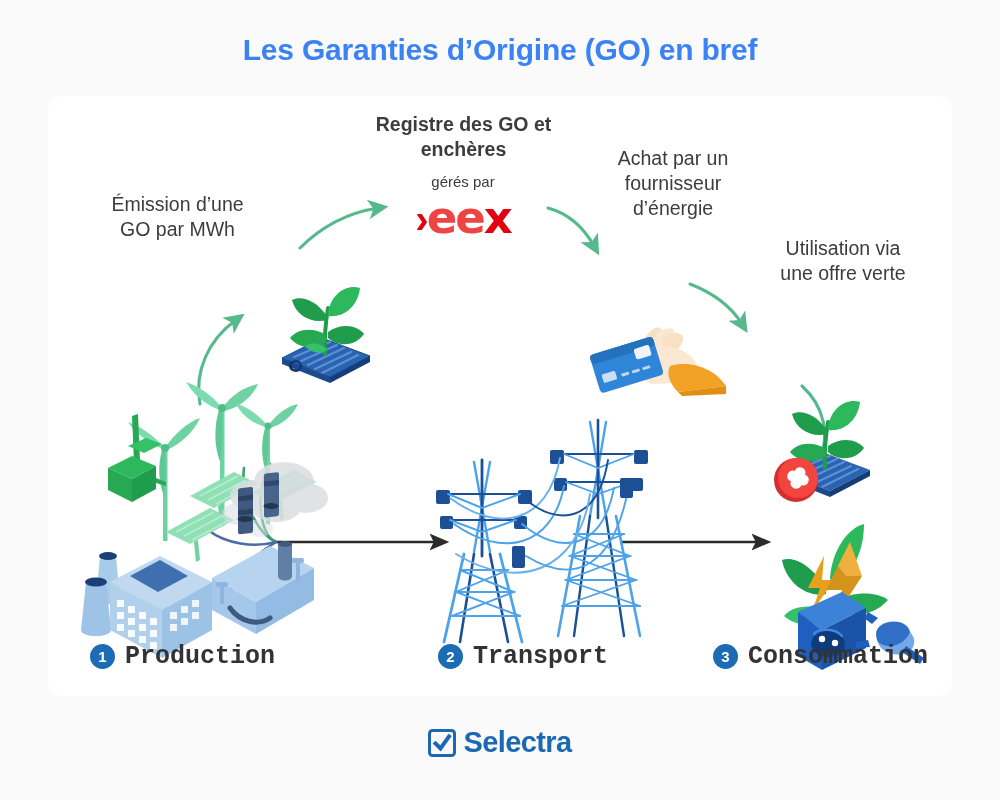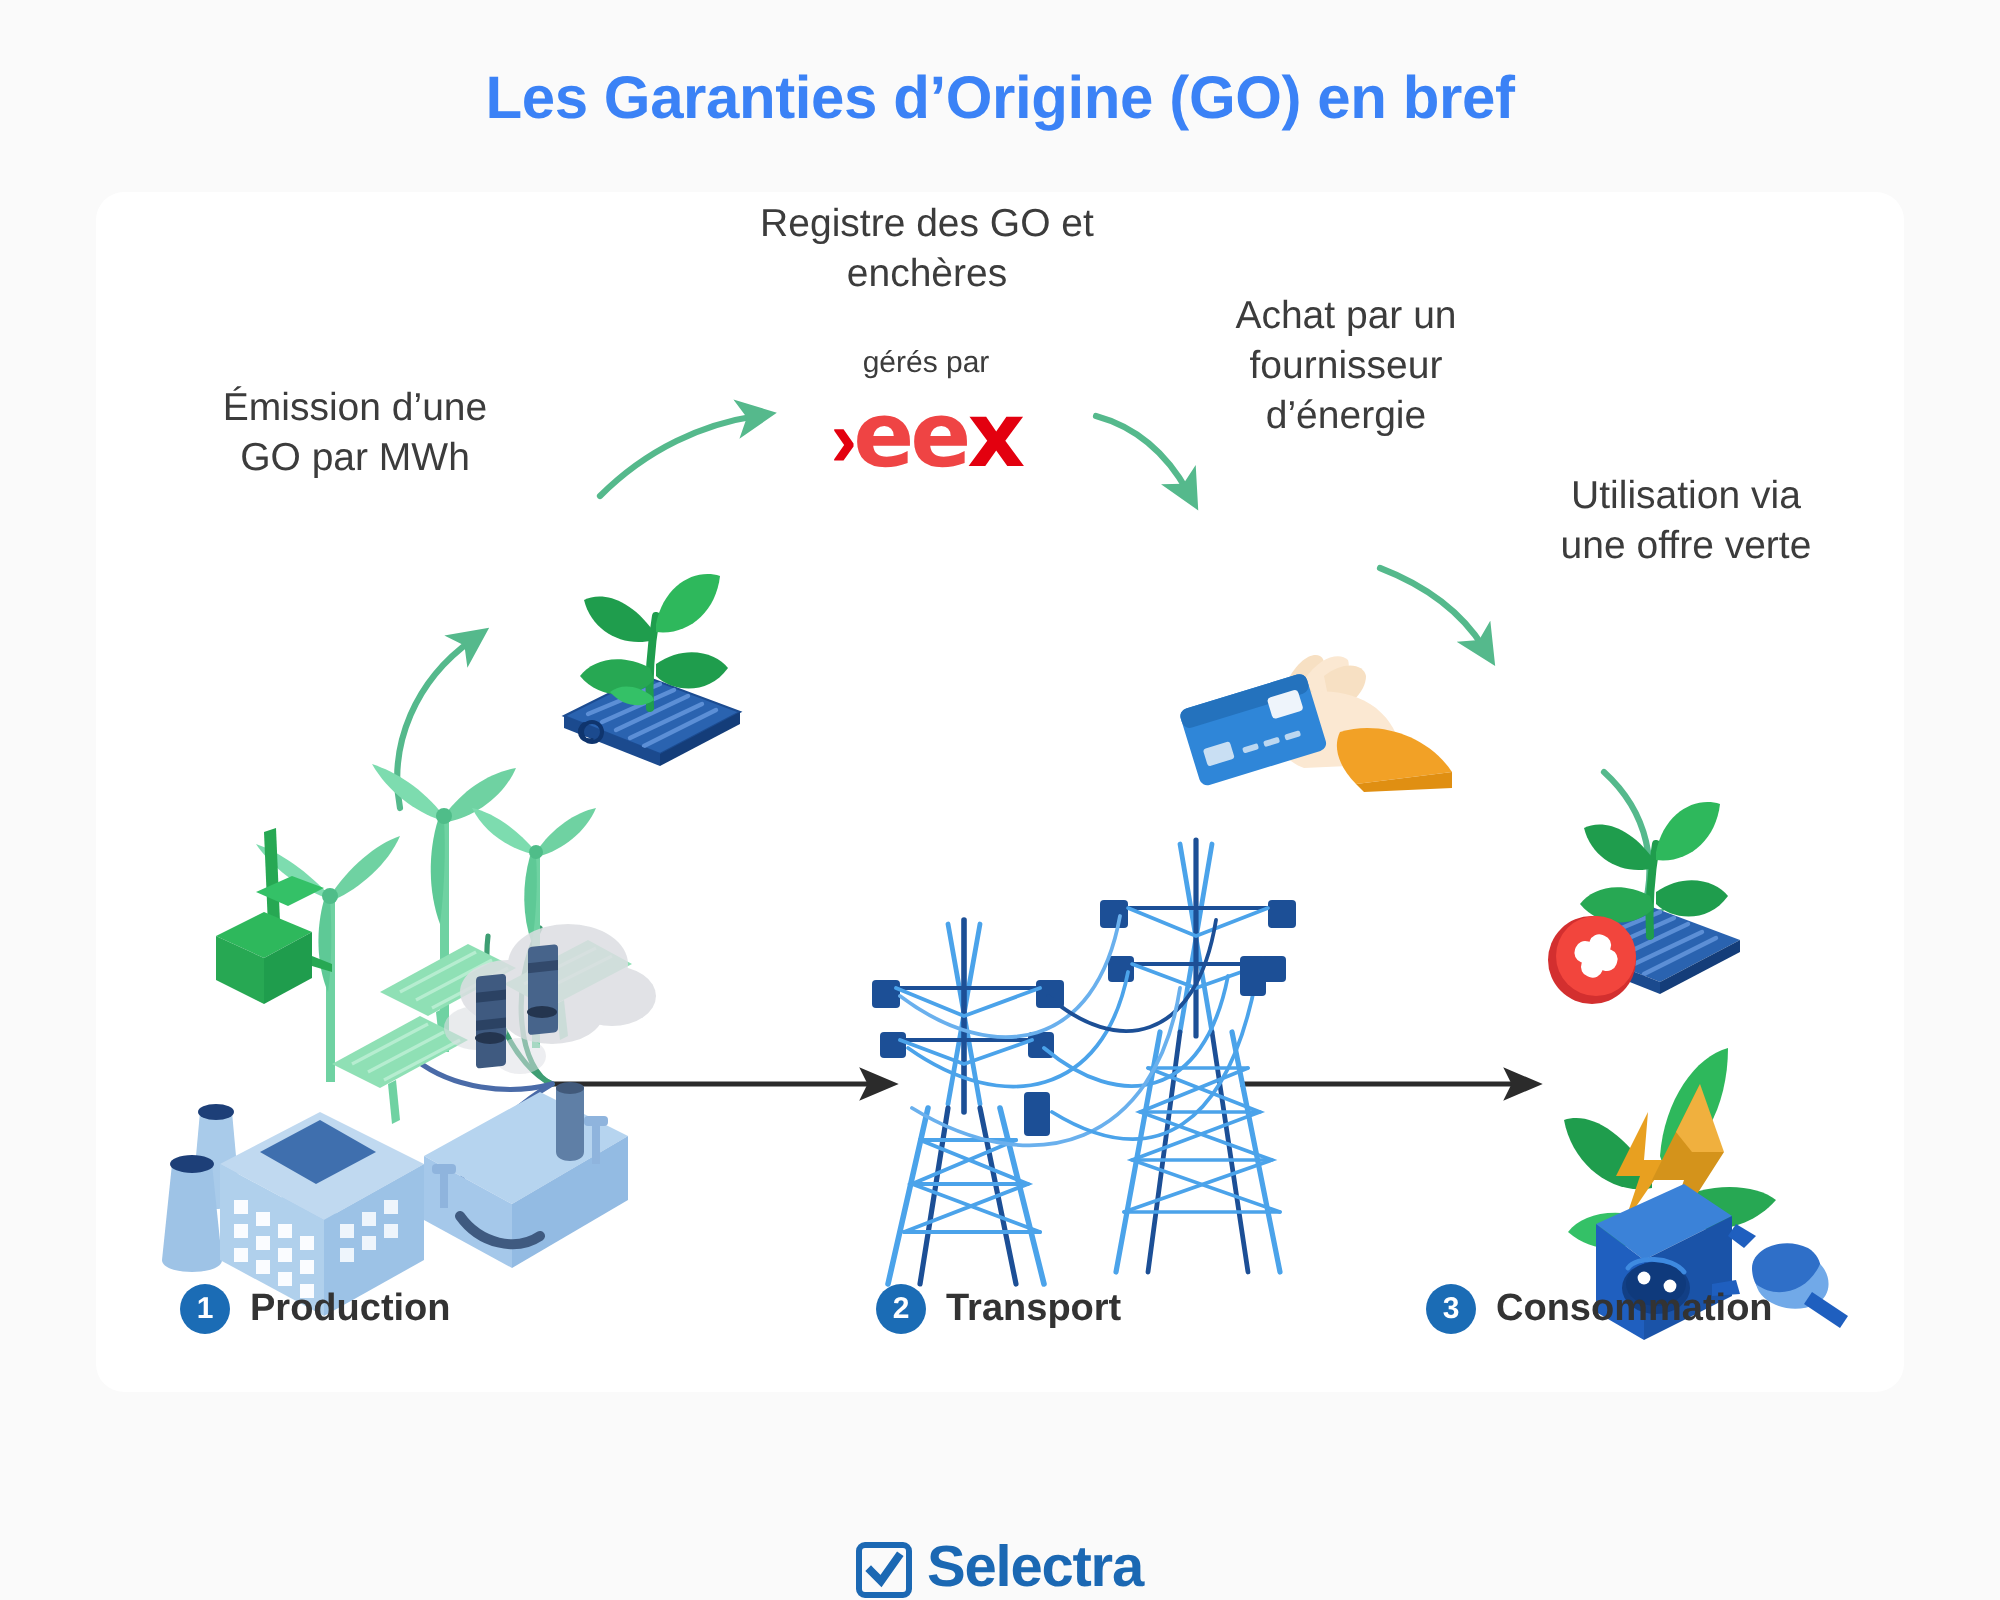--- a/index.html
+++ b/index.html
@@ -50,21 +50,21 @@
     font-size: 19.5px;
     line-height: 25px;
     text-align: center;
     white-space: pre-line;
   }
   .callout.small {
     font-size: 15px;
     line-height: 19px;
   }
   #callout-emission { left: 22px; top: 96px; width: 215px; }
-  #callout-registre { left: 288px; top: 4px; width: 255px; }
+  #callout-registre { left: 288px; top: 16px; width: 255px; font-weight: bold; }
   #callout-geres    { left: 340px; top: 76px; width: 150px; text-align: center; }
   #callout-achat    { left: 525px; top: 50px; width: 200px; }
   #callout-utilisation { left: 690px; top: 140px; width: 210px; }
 
   
   .eex-logo {
     position: absolute;
     left: 340px;
     top: 99px;
     width: 150px;
@@ -93,33 +93,34 @@
     background: #1b6cb5;
     color: #ffffff;
     font-size: 15px;
     font-weight: bold;
     display: flex;
     align-items: center;
     justify-content: center;
     flex: 0 0 auto;
   }
   .step-label {
-    font-size: 19px;
+    font-size: 25px;
     font-weight: bold;
     color: #333333;
+    font-family: Liberation Mono, monospace;
   }
   #step-1 { left: 42px; top: 546px; }
   #step-2 { left: 390px; top: 546px; }
   #step-3 { left: 665px; top: 546px; }
 
   
   .footer-logo {
     position: absolute;
     left: 0;
-    top: 768px;
+    top: 726px;
     width: 1000px;
     display: flex;
     align-items: center;
     justify-content: center;
     gap: 7px;
   }
   .footer-mark { width: 28px; height: 28px; display: block; }
   .footer-word {
     font-size: 29px;
     font-weight: bold;

